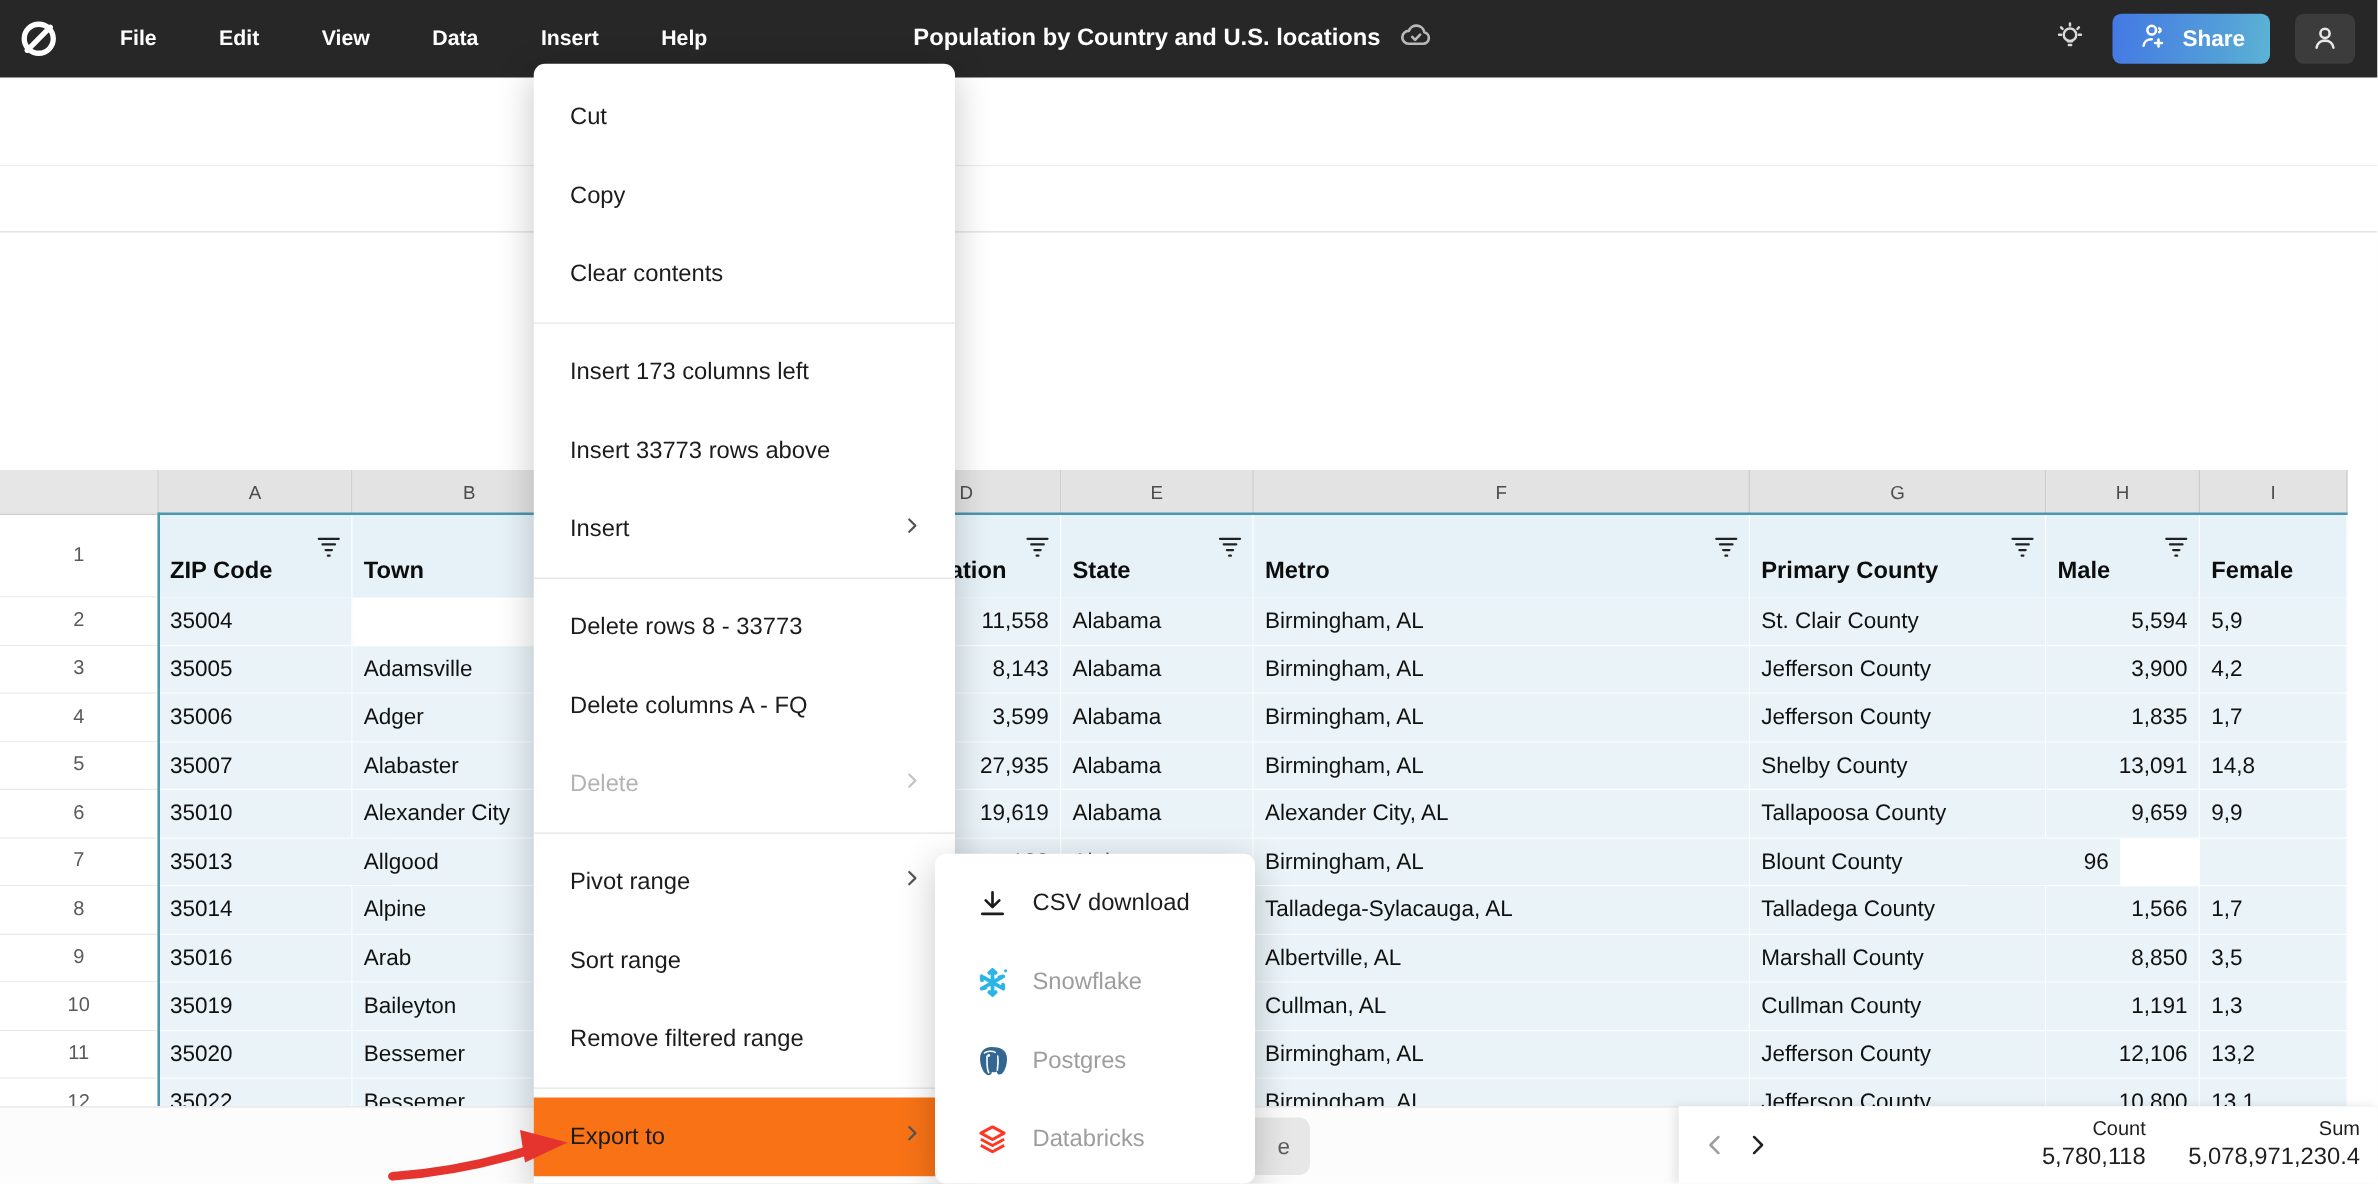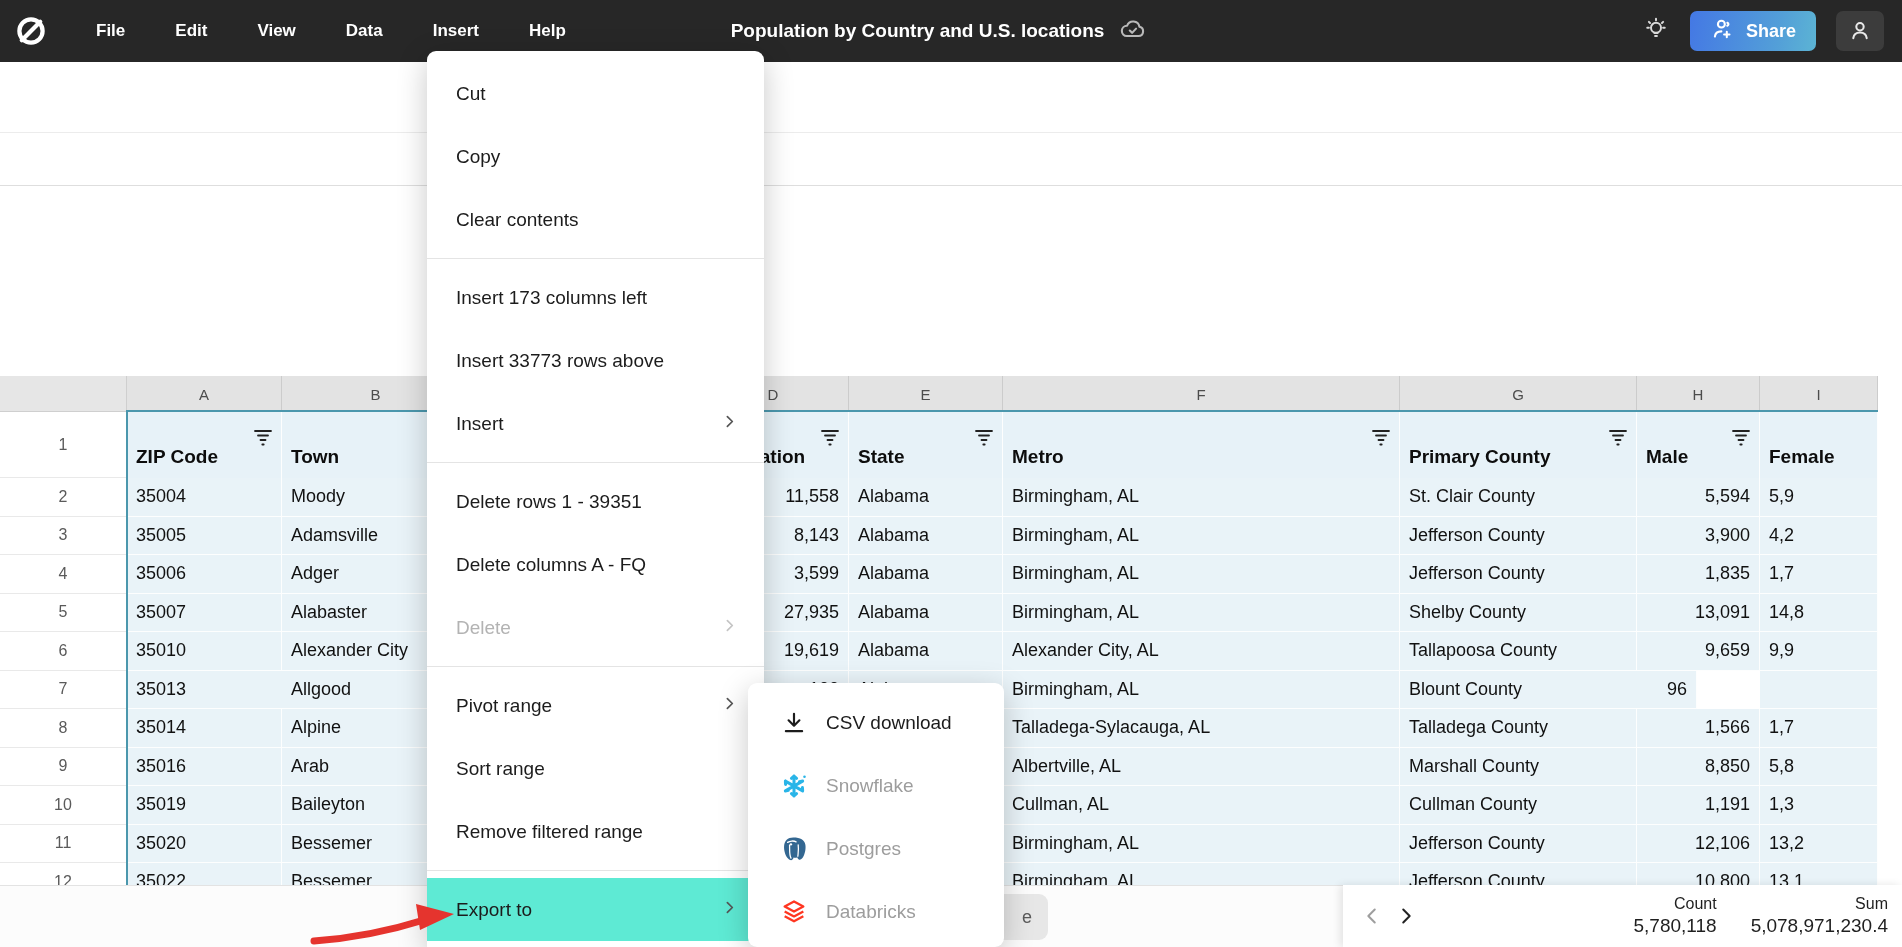--- a/index.html
+++ b/index.html
@@ -78,21 +78,21 @@
   .stat { text-align:right; line-height:1.25; }
   .stat .slabel { font-size:16px; color:#1f1f1f; }
   .stat .svalue { font-size:19px; color:#1f1f1f; }
 
   
   .ctxmenu { position:absolute; left:427px; top:51px; width:337px; height:896px; background:#fff; border-radius:9px 9px 0 0; box-shadow:0 8px 30px rgba(0,0,0,0.22); z-index:10; padding-top:11px; }
   .mi { height:63px; display:flex; align-items:center; justify-content:space-between; padding:0 26px 0 29px; font-size:19px; color:#1c1c1c; }
   .mi .chev { color:#555; }
   .mi.disabled { color:#b3b3b3; }
   .mi.disabled .chev { color:#c4c4c4; }
-  .mi.hl { background:#5eead4; }
+  .mi.hl { background:#f97316; }
   .mdiv { height:1px; background:#e4e4e4; margin:7px 0; }
   .submenu { position:absolute; left:748px; top:683px; width:256px; height:264px; background:#fff; border-radius:9px; box-shadow:0 8px 30px rgba(0,0,0,0.22); z-index:11; padding-top:8px; }
   .smi { height:63px; display:flex; align-items:center; gap:18px; padding:0 20px 0 32px; font-size:19px; color:#1c1c1c; }
   .smi.disabled { color:#9d9d9d; }
   .smi .sico { width:28px; height:28px; display:flex; align-items:center; justify-content:center; }
 
   .annot-arrow { position:absolute; left:300px; top:895px; width:170px; height:52px; z-index:12; pointer-events:none; }
 </style>
 </head>
 <body>
@@ -156,21 +156,20 @@
         <span class="htxt">Female</span>
       </div>
       <div class="hcell" style="left: 1637px; width: 123px; top: 226px; height: 66px;">
         <span class="htxt">Male</span>
         <span class="hfilter"><svg width="20" height="18" viewBox="0 0 20 18" stroke="currentColor" stroke-width="1.8" stroke-linecap="round">
             <path d="M2 3h16M5 7.5h10M7.5 12h5M9.3 16.5h1.4"></path>
           </svg></span>
       </div>
       <div class="gutter" style="top: 292px; height: 38.5px;">2</div>
       <div class="cell left" style="left: 127px; width: 155px; top: 292px; height: 38.5px;">35004</div>
-      <div class="cell left" style="left: 282px; width: 188px; top: 292px; height: 38.5px;">Moody</div>
       <div class="cell left" style="left: 470px; width: 228px; top: 292px; height: 38.5px;"></div>
       <div class="cell right" style="left: 698px; width: 151px; top: 292px; height: 38.5px;">11,558</div>
       <div class="cell left" style="left: 849px; width: 154px; top: 292px; height: 38.5px;">Alabama</div>
       <div class="cell left" style="left: 1003px; width: 397px; top: 292px; height: 38.5px;">Birmingham, AL</div>
       <div class="cell left" style="left: 1400px; width: 237px; top: 292px; height: 38.5px;">St. Clair County</div>
       <div class="cell right" style="left: 1637px; width: 123px; top: 292px; height: 38.5px;">5,594</div>
       <div class="cell left" style="left: 1760px; width: 118px; top: 292px; height: 38.5px;">5,9</div>
       <div class="gutter" style="top: 330.5px; height: 38.5px;">3</div>
       <div class="cell left" style="left: 127px; width: 155px; top: 330.5px; height: 38.5px;">35005</div>
       <div class="cell left" style="left: 282px; width: 188px; top: 330.5px; height: 38.5px;">Adamsville</div>
@@ -233,21 +232,21 @@
       <div class="cell left" style="left: 1760px; width: 118px; top: 523px; height: 38.5px;">1,7</div>
       <div class="gutter" style="top: 561.5px; height: 38.5px;">9</div>
       <div class="cell left" style="left: 127px; width: 155px; top: 561.5px; height: 38.5px;">35016</div>
       <div class="cell left" style="left: 282px; width: 188px; top: 561.5px; height: 38.5px;">Arab</div>
       <div class="cell left" style="left: 470px; width: 228px; top: 561.5px; height: 38.5px;"></div>
       <div class="cell right" style="left: 698px; width: 151px; top: 561.5px; height: 38.5px;">17,435</div>
       <div class="cell left" style="left: 849px; width: 154px; top: 561.5px; height: 38.5px;">Alabama</div>
       <div class="cell left" style="left: 1003px; width: 397px; top: 561.5px; height: 38.5px;">Albertville, AL</div>
       <div class="cell left" style="left: 1400px; width: 237px; top: 561.5px; height: 38.5px;">Marshall County</div>
       <div class="cell right" style="left: 1637px; width: 123px; top: 561.5px; height: 38.5px; text-align: right;">8,850</div>
-      <div class="cell left" style="left: 1760px; width: 118px; top: 561.5px; height: 38.5px;">5,8</div>
+      <div class="cell left" style="left: 1760px; width: 118px; top: 561.5px; height: 38.5px;">3,5</div>
       <div class="gutter" style="top: 600px; height: 38.5px;">10</div>
       <div class="cell left" style="left: 127px; width: 155px; top: 600px; height: 38.5px;">35019</div>
       <div class="cell left" style="left: 282px; width: 188px; top: 600px; height: 38.5px;">Baileyton</div>
       <div class="cell left" style="left: 470px; width: 228px; top: 600px; height: 38.5px;"></div>
       <div class="cell right" style="left: 698px; width: 151px; top: 600px; height: 38.5px;">2,497</div>
       <div class="cell left" style="left: 849px; width: 154px; top: 600px; height: 38.5px;">Alabama</div>
       <div class="cell left" style="left: 1003px; width: 397px; top: 600px; height: 38.5px;">Cullman, AL</div>
       <div class="cell left" style="left: 1400px; width: 237px; top: 600px; height: 38.5px;">Cullman County</div>
       <div class="cell right" style="left: 1637px; width: 123px; top: 600px; height: 38.5px;">1,191</div>
       <div class="cell left" style="left: 1760px; width: 118px; top: 600px; height: 38.5px;">1,3</div>
@@ -477,21 +476,21 @@
         <span>Insert 33773 rows above</span>
       </div>
       <div class="mi">
         <span>Insert</span>
         <span class="chev"><svg width="17" height="17" viewBox="0 0 24 24" fill="none" stroke="currentColor" stroke-width="2.4" stroke-linecap="round" stroke-linejoin="round">
             <path d="M9 5l7 7-7 7"></path>
           </svg></span>
       </div>
       <div class="mdiv"></div>
       <div class="mi">
-        <span>Delete rows 1 - 39351</span>
+        <span>Delete rows 8 - 33773</span>
       </div>
       <div class="mi">
         <span>Delete columns A - FQ</span>
       </div>
       <div class="mi disabled">
         <span>Delete</span>
         <span class="chev"><svg width="17" height="17" viewBox="0 0 24 24" fill="none" stroke="currentColor" stroke-width="2.4" stroke-linecap="round" stroke-linejoin="round">
             <path d="M9 5l7 7-7 7"></path>
           </svg></span>
       </div>

